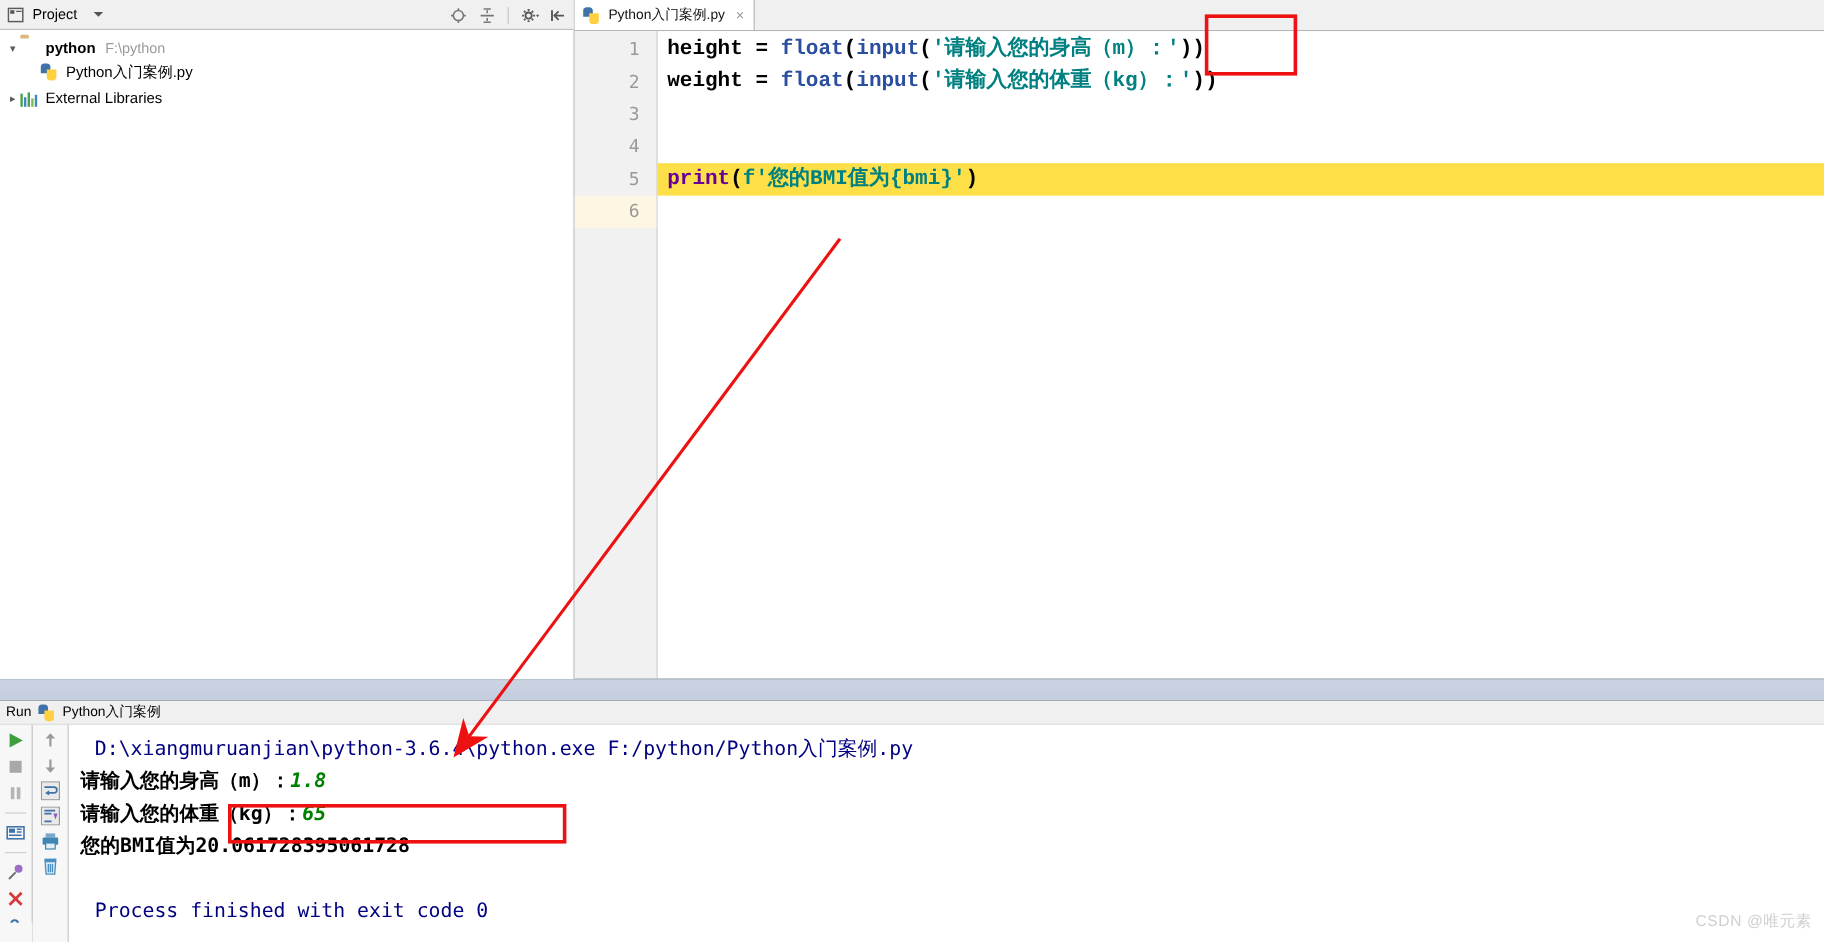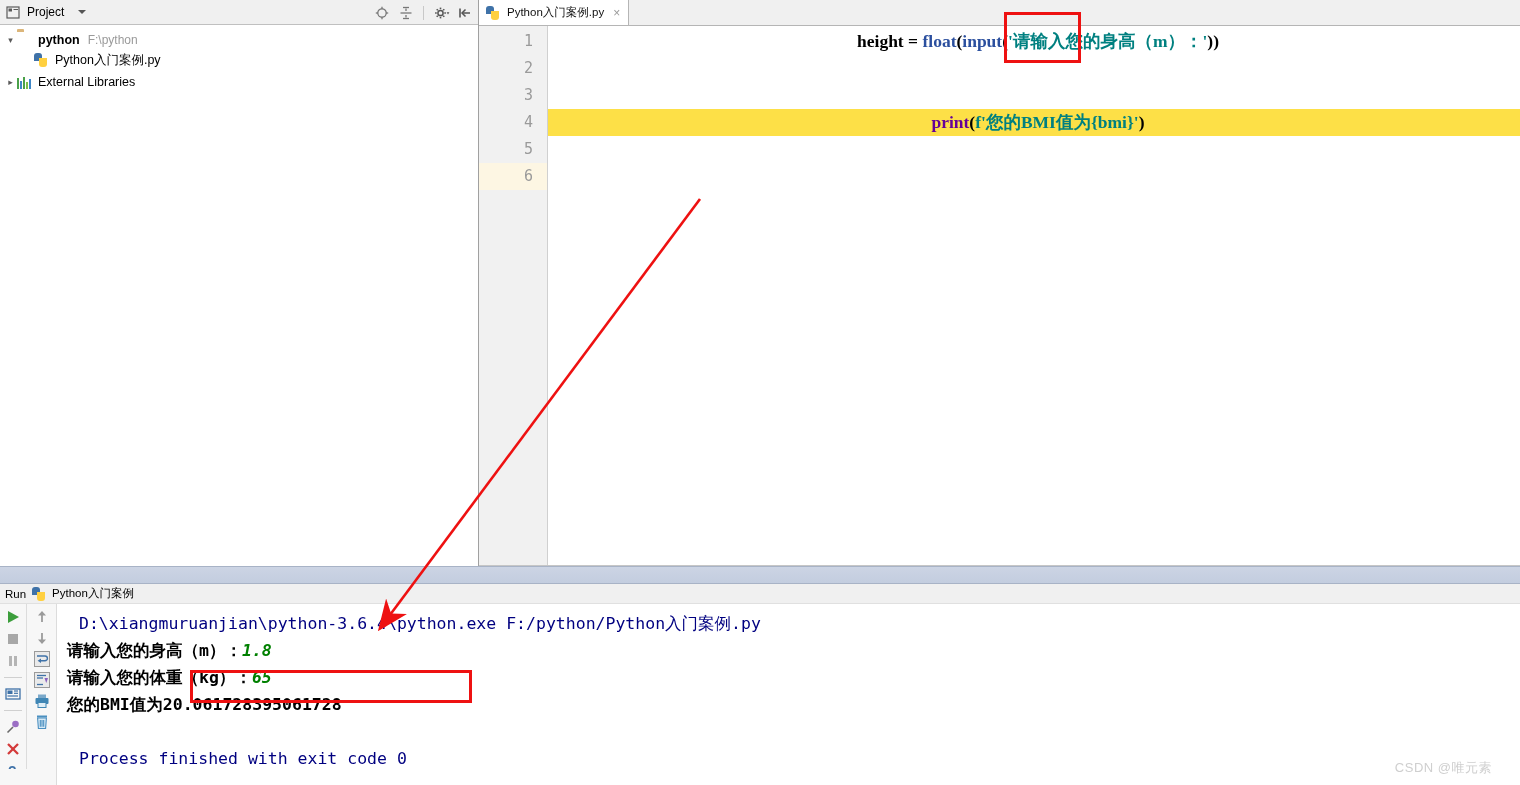--- a/index.html
+++ b/index.html
@@ -83,24 +83,23 @@
     padding-top: 2px; text-align: right;
   }
   .gutter .ln {
     height: 27px; line-height: 27px; padding-right: 14px;
     font-family: "DejaVu Sans Mono", monospace; font-size: 15px; color: #9a9a9a;
   }
   .gutter .ln.cur { background: #fdf6e3; }
   .code-lines { flex: 1; padding-top: 2px; position: relative; }
   .cl {
     height: 27px; line-height: 27px; padding-left: 8px; white-space: pre;
-    font-family: Liberation Serif, serif; font-size: 17.5px;
+    font-family: Liberation Mono, monospace; font-size: 17.5px;
     font-weight: bold;
     color: #000;
-    text-align: center;
   }
   .cl.cur { background: #fde047; }
   .t-fn  { color: #2b4f9e; }
   .t-str { color: #008080; }
   .t-num { color: #0000ff; }
   .t-pl  { color: #660099; }
   .t-op  { color: #000000; }
 
   
   .editor-bottom-line{position:absolute;left:0;right:0;bottom:0;height:1px;background:#c6c6c6;}
@@ -145,21 +144,21 @@
   .c-green{ color: #008000; font-style: italic; font-weight: bold;}
 
   
   .anno-box {
     position: absolute; border: 3px solid #ee1111; pointer-events: none;
   }
   .anno-svg { position: absolute; left: 0; top: 0; width: 1520px; height: 785px;
     pointer-events: none; }
 
   .watermark {
-    position: absolute; right: 28px; bottom: 8px;
+    position: absolute; right: 10px; bottom: 8px;
     font-size: 13px; color: #cfcfcf; letter-spacing: .5px;
   }
 
   
   .bottom-strip{position:absolute;left:0;bottom:0;width:27px;height:16px;background:#f7f7f7;}
 </style>
 </head>
 <body>
 
 <div id="app">
@@ -269,20 +268,21 @@
       <div class="gutter" id="gutter">
           <div class="ln">1</div>
           <div class="ln">2</div>
           <div class="ln">3</div>
           <div class="ln">4</div>
           <div class="ln">5</div>
           <div class="ln cur">6</div>
         </div>
       <div class="code-lines" id="codelines">
           <div class="cl"><span class="t-op">height</span><span class="t-op"> = </span><span class="t-fn">float</span><span class="t-op">(</span><span class="t-fn">input</span><span class="t-op">(</span><span class="t-str">'请输入您的身高（m）：'</span><span class="t-op">))</span></div>
+          <div class="cl"><span class="t-op">weight</span><span class="t-op"> = </span><span class="t-fn">float</span><span class="t-op">(</span><span class="t-fn">input</span><span class="t-op">(</span><span class="t-str">'请输入您的体重（kg）：'</span><span class="t-op">))</span></div>
           <div class="cl">&nbsp;</div>
           <div class="cl">&nbsp;</div>
           <div class="cl cur"><span class="t-pl">print</span><span class="t-op">(</span><span class="t-str">f</span><span class="t-str">'您的BMI值为</span><span class="t-str">{bmi}</span><span class="t-str">'</span><span class="t-op">)</span></div>
         </div>
     </div>
     <div class="editor-bottom-line"></div>
   </div>
 
   <div class="splitter"></div>
 

